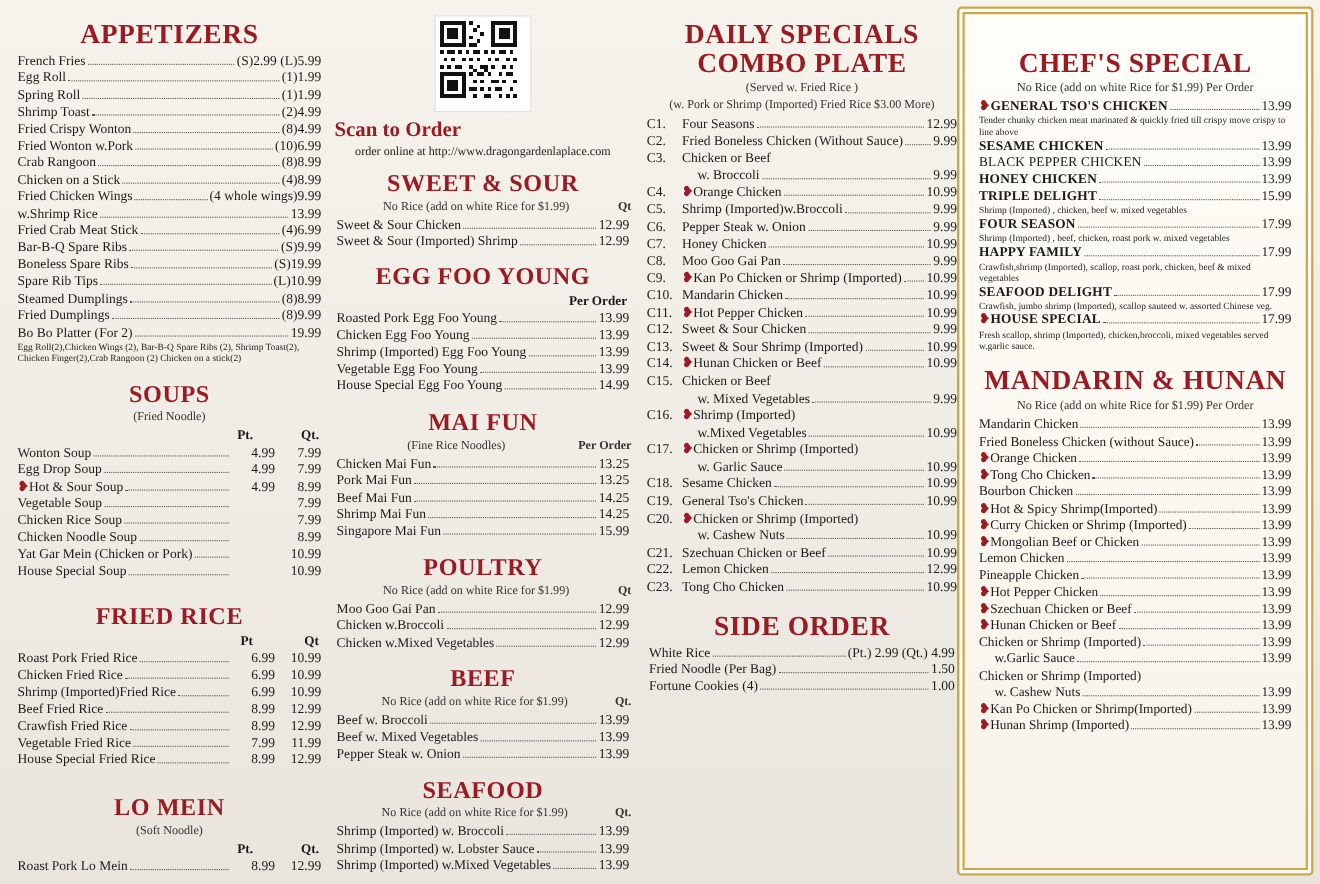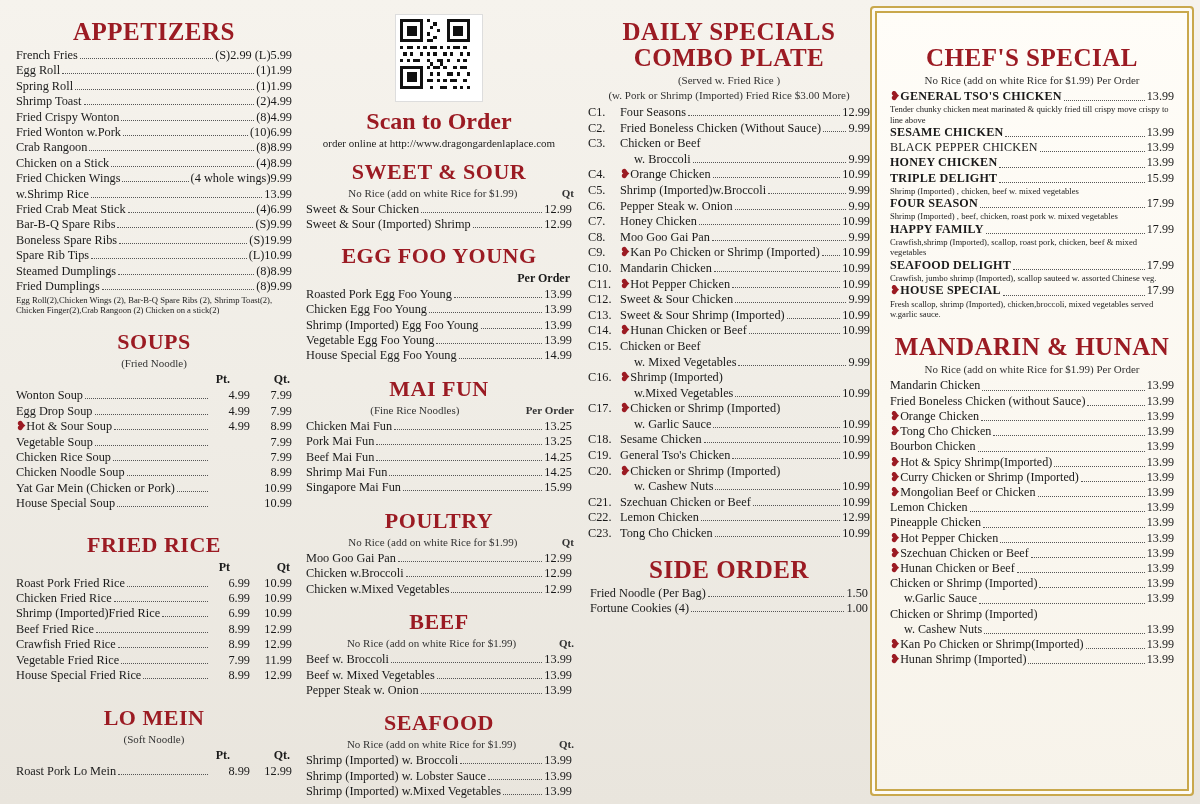--- a/index.html
+++ b/index.html
@@ -63,39 +63,39 @@
   .tiny{
     font-size:8.6px;line-height:10.4px;color:#222;padding:0 4px 0 2px;white-space:normal;
   }
   .spicy{color:#9b1b23;font-weight:bold;}
 
   
   .qrbox{width:100%;display:flex;justify-content:center;margin-top:6px;}
   .qr{width:78px;height:78px;background:#fff;padding:4px;border:1px solid #ddd;}
   .qr svg{display:block;}
   .scan{
-    text-align:center;color:#9b1b23;font-size:24px;font-weight:bold;margin-top:6px;
+    color:#9b1b23;font-size:19px;font-weight:bold;margin-top:6px;
   }
   .scansub{text-align:center;font-size:11px;color:#222;margin-top:2px;}
 
   
   .frame{
     position:relative;
     background:linear-gradient(180deg,#fffdf8,#f7f3ea);
     border:2px solid #c9a84c;
     border-radius:4px;
     margin:6px 6px 6px 0;
     height:790px;
     box-sizing:border-box;
     padding:6px 10px;
     box-shadow:inset 0 0 0 3px #fdfbf5, inset 0 0 0 5px #c9a84c;
   }
   .frame-inner{position:relative;height:100%;overflow:hidden;padding:12px 6px;box-sizing:border-box;}
   .frame h2.sec{margin-top:14px;}
-  .frame .item{font-size:12.1px;line-height:15.2px;align-items:flex-end;}
+  .frame .item{font-size:12.1px;line-height:15.2px;}
   .sideorder .item{font-size:12.3px;}
   .specials-head{margin-top:6px;}
   .numitem{display:flex;font-size:12.3px;line-height:15.6px;white-space:nowrap;align-items:baseline;}
   .numitem .num{flex:0 0 32px;}
   .numitem .nm{flex:0 0 auto;}
   .numitem .dots{flex:1 1 auto;border-bottom:1.3px dotted #555;margin:0 2px 3px 2px;height:8px;min-width:4px;}
   .numitem .pr{flex:0 0 auto;}
   .numsub{font-size:12.3px;line-height:15.6px;padding-left:46px;display:flex;white-space:nowrap;align-items:baseline;}
   .numsub .dots{flex:1 1 auto;border-bottom:1.3px dotted #555;margin:0 2px 3px 2px;height:8px;min-width:4px;}
 </style>
@@ -179,20 +179,25 @@
         </div>
         <div class="item">
           <span class="nm">Steamed Dumplings</span>
           <span class="dots"></span>
           <span class="pr">(8)8.99</span>
         </div>
         <div class="item">
           <span class="nm">Fried  Dumplings</span>
           <span class="dots"></span>
           <span class="pr">(8)9.99</span>
+        </div>
+        <div class="item">
+          <span class="nm">Bo Bo Platter (For 2)</span>
+          <span class="dots"></span>
+          <span class="pr">19.99</span>
         </div>
       </div>
     <div class="tiny">Egg Roll(2),Chicken Wings (2), Bar-B-Q Spare Ribs (2), Shrimp Toast(2), Chicken Finger(2),Crab Rangoon (2) Chicken on a stick(2)</div>
 
     <h2 class="sec" style="margin-top:14px;">SOUPS</h2>
     <div class="subnote">(Fried Noodle)</div>
     <div class="colhead">
       <span class="lbl">Pt.</span>
       <span class="lbl">Qt.</span>
     </div>
@@ -705,20 +710,25 @@
           <span class="num">C23.</span>
           <span class="nm">Tong Cho Chicken</span>
           <span class="dots"></span>
           <span class="pr">10.99</span>
         </div>
       </div>
 
     <h2 class="sec big" style="margin-top:14px;">SIDE ORDER</h2>
     <div id="side-order-list" class="sideorder">
         <div class="item">
+          <span class="nm">White Rice</span>
+          <span class="dots"></span>
+          <span class="pr">(Pt.) 2.99  (Qt.) 4.99</span>
+        </div>
+        <div class="item">
           <span class="nm">Fried Noodle (Per Bag)</span>
           <span class="dots"></span>
           <span class="pr">1.50</span>
         </div>
         <div class="item">
           <span class="nm">Fortune Cookies (4)</span>
           <span class="dots"></span>
           <span class="pr">1.00</span>
         </div>
       </div>

